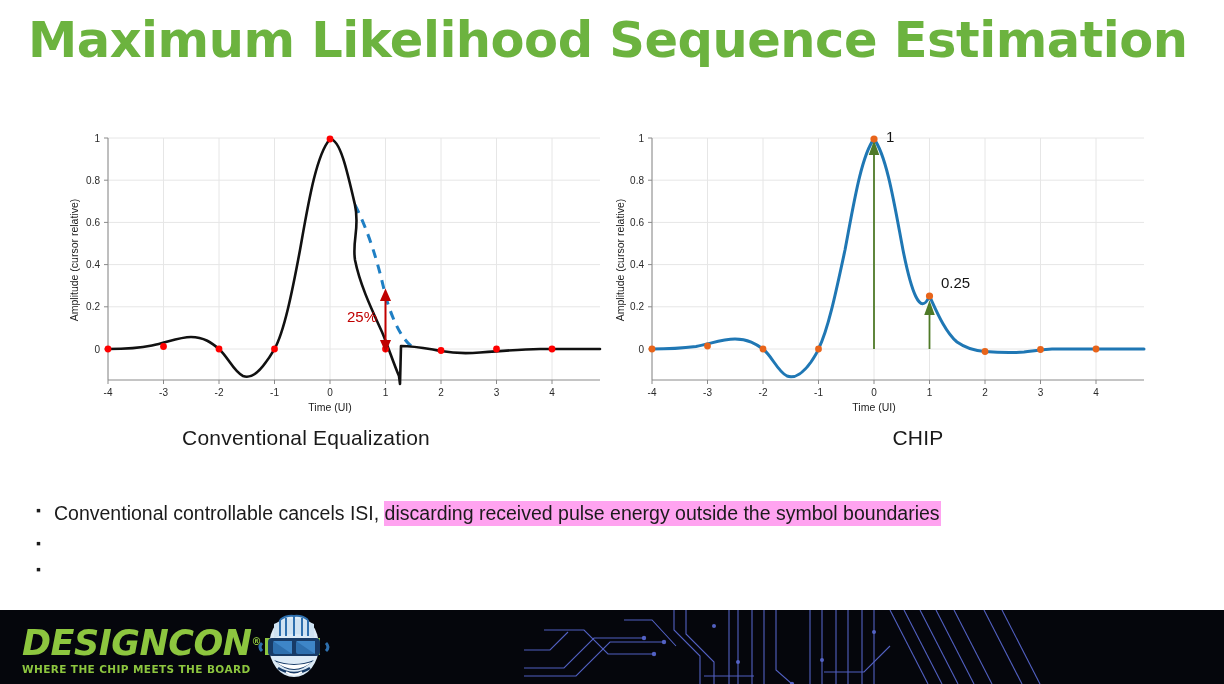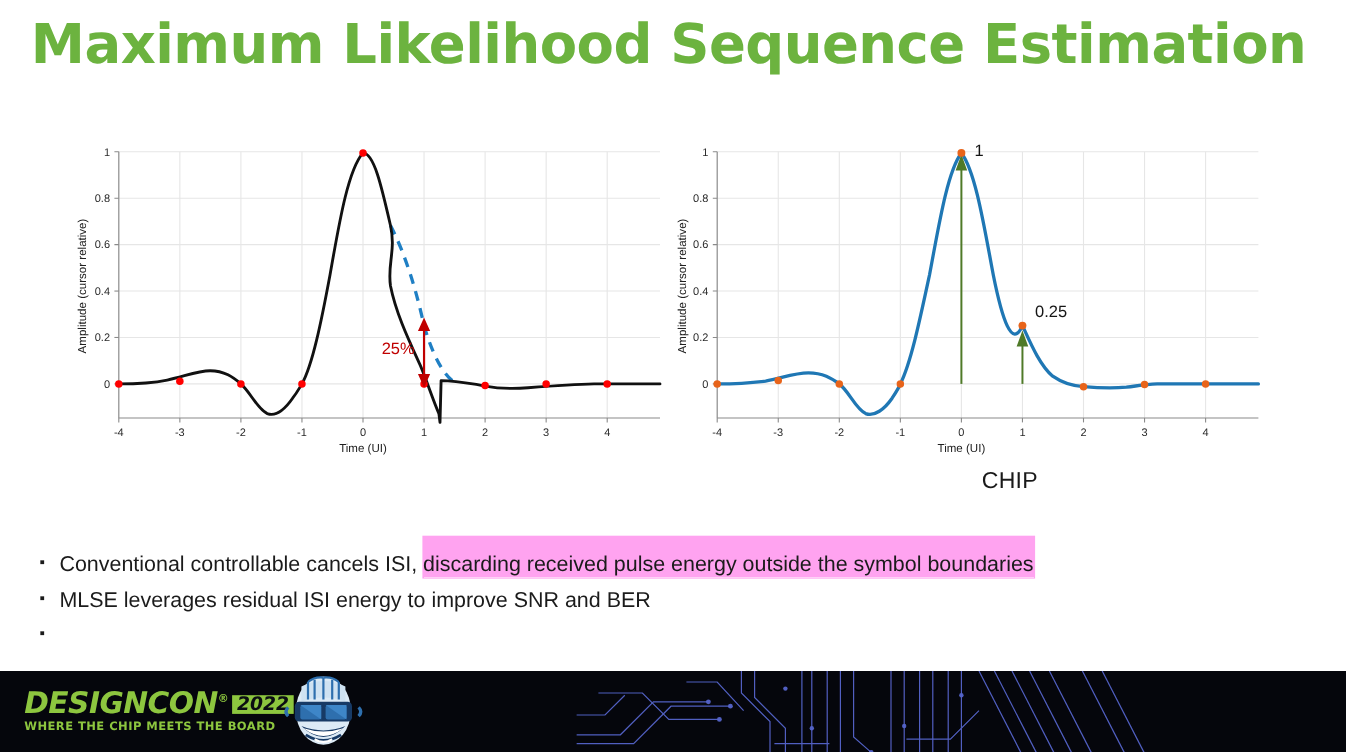--- a/index.html
+++ b/index.html
@@ -39,35 +39,35 @@
   .bullet{
     display:flex;align-items:flex-start;
     font-size:19.5px;color:#1b1b1b;line-height:1.42;
     margin-bottom:5px;white-space:nowrap;
   }
   .bullet .marker{
     display:inline-block;width:18px;flex:0 0 18px;
     font-size:14px;color:#1b1b1b;line-height:1.55;
   }
   .bullet .btext{display:inline-block;}
-  .hl{background:#FFA3F0;padding:14px 0 1px 0;box-shadow:0 0 0 1px #FFA3F0;}
+  .hl{background:#FFA3F0;padding:0 0 1px 0;box-shadow:0 0 0 1px #FFA3F0;}
 
   
   .footer{
     position:absolute;left:0;top:610px;width:1224px;height:74px;
     background:#05060c;overflow:hidden;
   }
   .footer .traces{position:absolute;right:0;top:0;width:700px;height:74px;opacity:.95;}
   .logo-dc{position:absolute;left:22px;top:16px;width:210px;height:44px;}
   .dc-word{
     font-family:"DejaVu Sans","Liberation Sans",sans-serif;
     font-weight:bold;font-style:italic;font-size:27px;color:#8DC63F;
     letter-spacing:-0.5px;line-height:1;white-space:nowrap;
   }
-  .dc-word .big{font-size:27px;font-style:italic;}
+  .dc-word .big{font-size:35px;font-style:italic;}
   .dc-reg{font-size:10px;vertical-align:super;}
   .dc-year{
     display:inline-block;background:#8DC63F;color:#0b0d12;
     font-size:17px;font-weight:bold;font-style:italic;
     padding:0 4px;margin-left:4px;letter-spacing:0px;
     position:relative;top:-3px;
   }
   .dc-tag{
     font-family:"DejaVu Sans","Liberation Sans",sans-serif;
     font-weight:bold;font-size:10.5px;color:#8DC63F;
@@ -186,20 +186,21 @@
           </g>
 
           <g stroke="#C00000" stroke-width="2" fill="#C00000">
             <line x1="385.5" y1="188" x2="385.5" y2="233"></line>
             <polygon points="385.5,181 381.5,190 389.5,190"></polygon>
             <polygon points="385.5,240 381.5,231 389.5,231"></polygon>
           </g>
           <text x="377" y="212" font-size="15" fill="#C00000" text-anchor="end" font-family="Liberation Sans, sans-serif">25%</text>
         </svg>
       </div>
+      <div class="caption">Conventional Equalization</div>
     </div>
 
     <div class="fig right">
       <div class="plotbox">
         <svg class="plotsvg" width="612" height="310" viewBox="0 0 612 310">
           <g stroke="#e6e6e6" stroke-width="1">
             <line x1="40" y1="28" x2="532" y2="28"></line>
             <line x1="40" y1="70.2" x2="532" y2="70.2"></line>
             <line x1="40" y1="112.4" x2="532" y2="112.4"></line>
             <line x1="40" y1="154.6" x2="532" y2="154.6"></line>
@@ -301,21 +302,20 @@
     </div>
   </div>
 
   <div class="bullets">
     <div class="bullet">
       <span class="marker">▪</span>
       <span class="btext"><span>Conventional controllable cancels ISI, </span><span class="hl">discarding received pulse energy outside the symbol boundaries</span></span>
     </div>
     <div class="bullet">
       <span class="marker">▪</span>
-      <span class="btext"><span>MLSE leverages residual ISI energy to improve SNR and BER</span></span>
     </div>
     <div class="bullet">
       <span class="marker">▪</span>
     </div>
   </div>
 
   <div class="footer">
 
     <svg class="traces" viewBox="0 0 700 74" preserveAspectRatio="none">
       <g stroke="#5B6BD6" stroke-width="1.1" fill="none" opacity="0.95">

